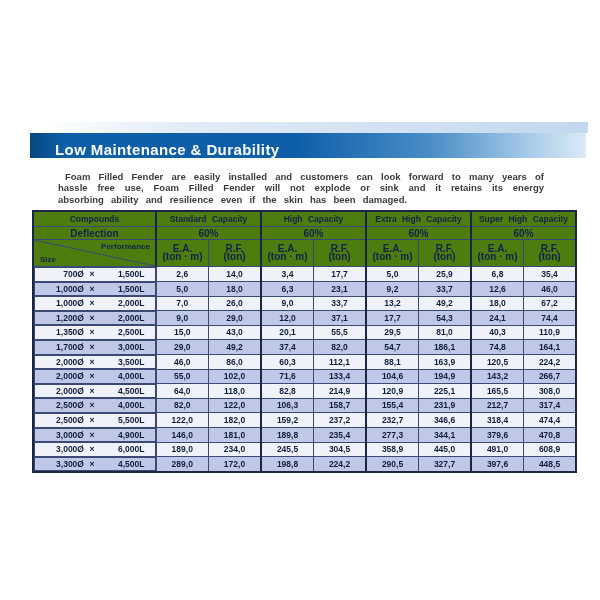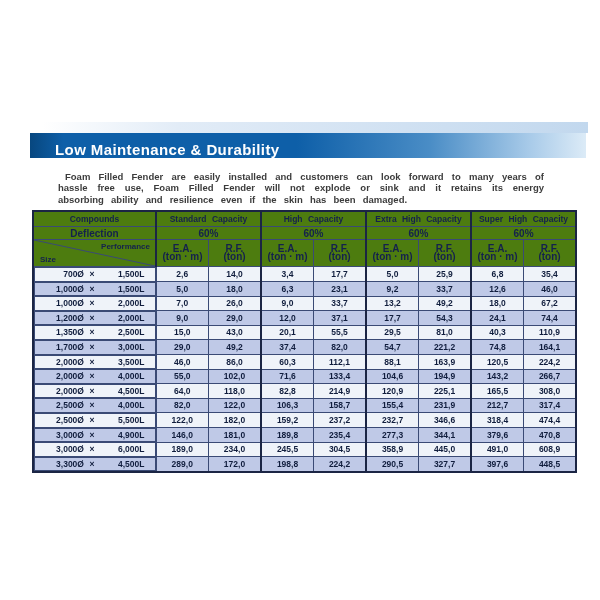--- a/index.html
+++ b/index.html
@@ -204,21 +204,21 @@
             <td class="size-cell">
               <span class="sz0">1,700Ø</span>
               <span class="sz1">×</span>
               <span class="sz2">3,000L</span>
             </td>
             <td>29,0</td>
             <td class="grp-end">49,2</td>
             <td>37,4</td>
             <td class="grp-end">82,0</td>
             <td>54,7</td>
-            <td class="grp-end">221,2</td>
+            <td class="grp-end">186,1</td>
             <td>74,8</td>
             <td>164,1</td>
           </tr>
           <tr>
             <td class="size-cell">
               <span class="sz0">2,000Ø</span>
               <span class="sz1">×</span>
               <span class="sz2">3,500L</span>
             </td>
             <td>46,0</td>

